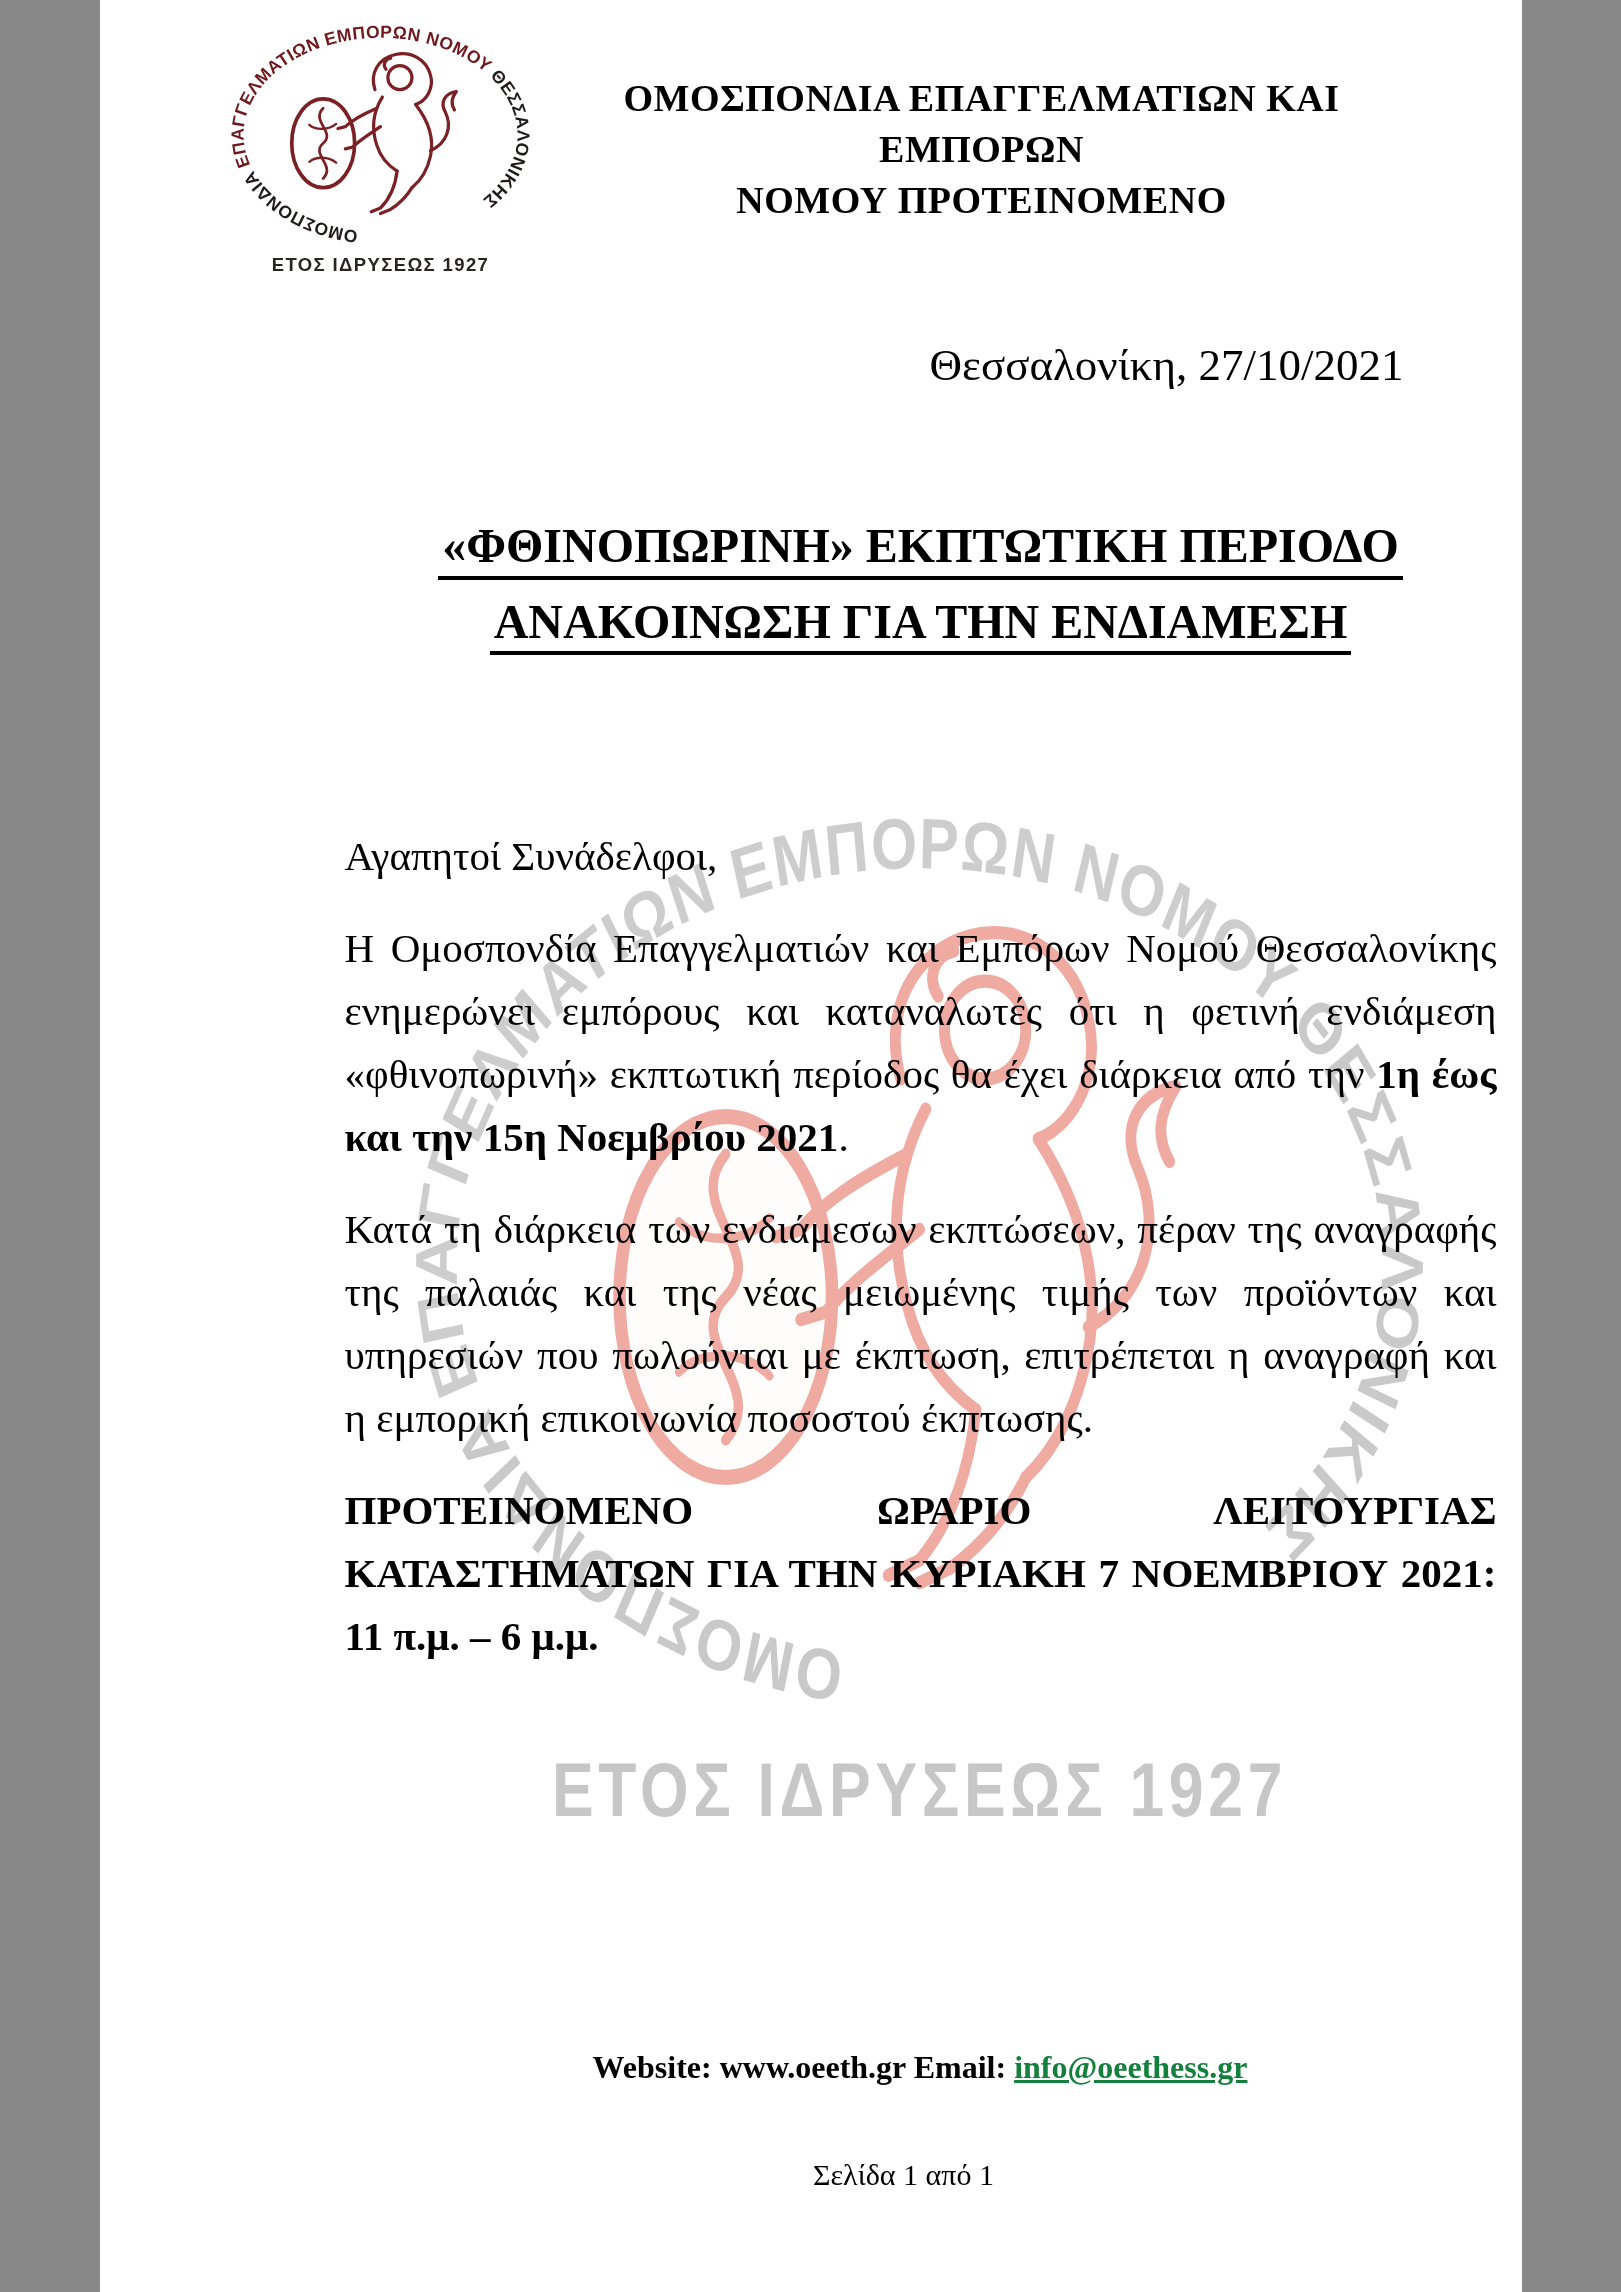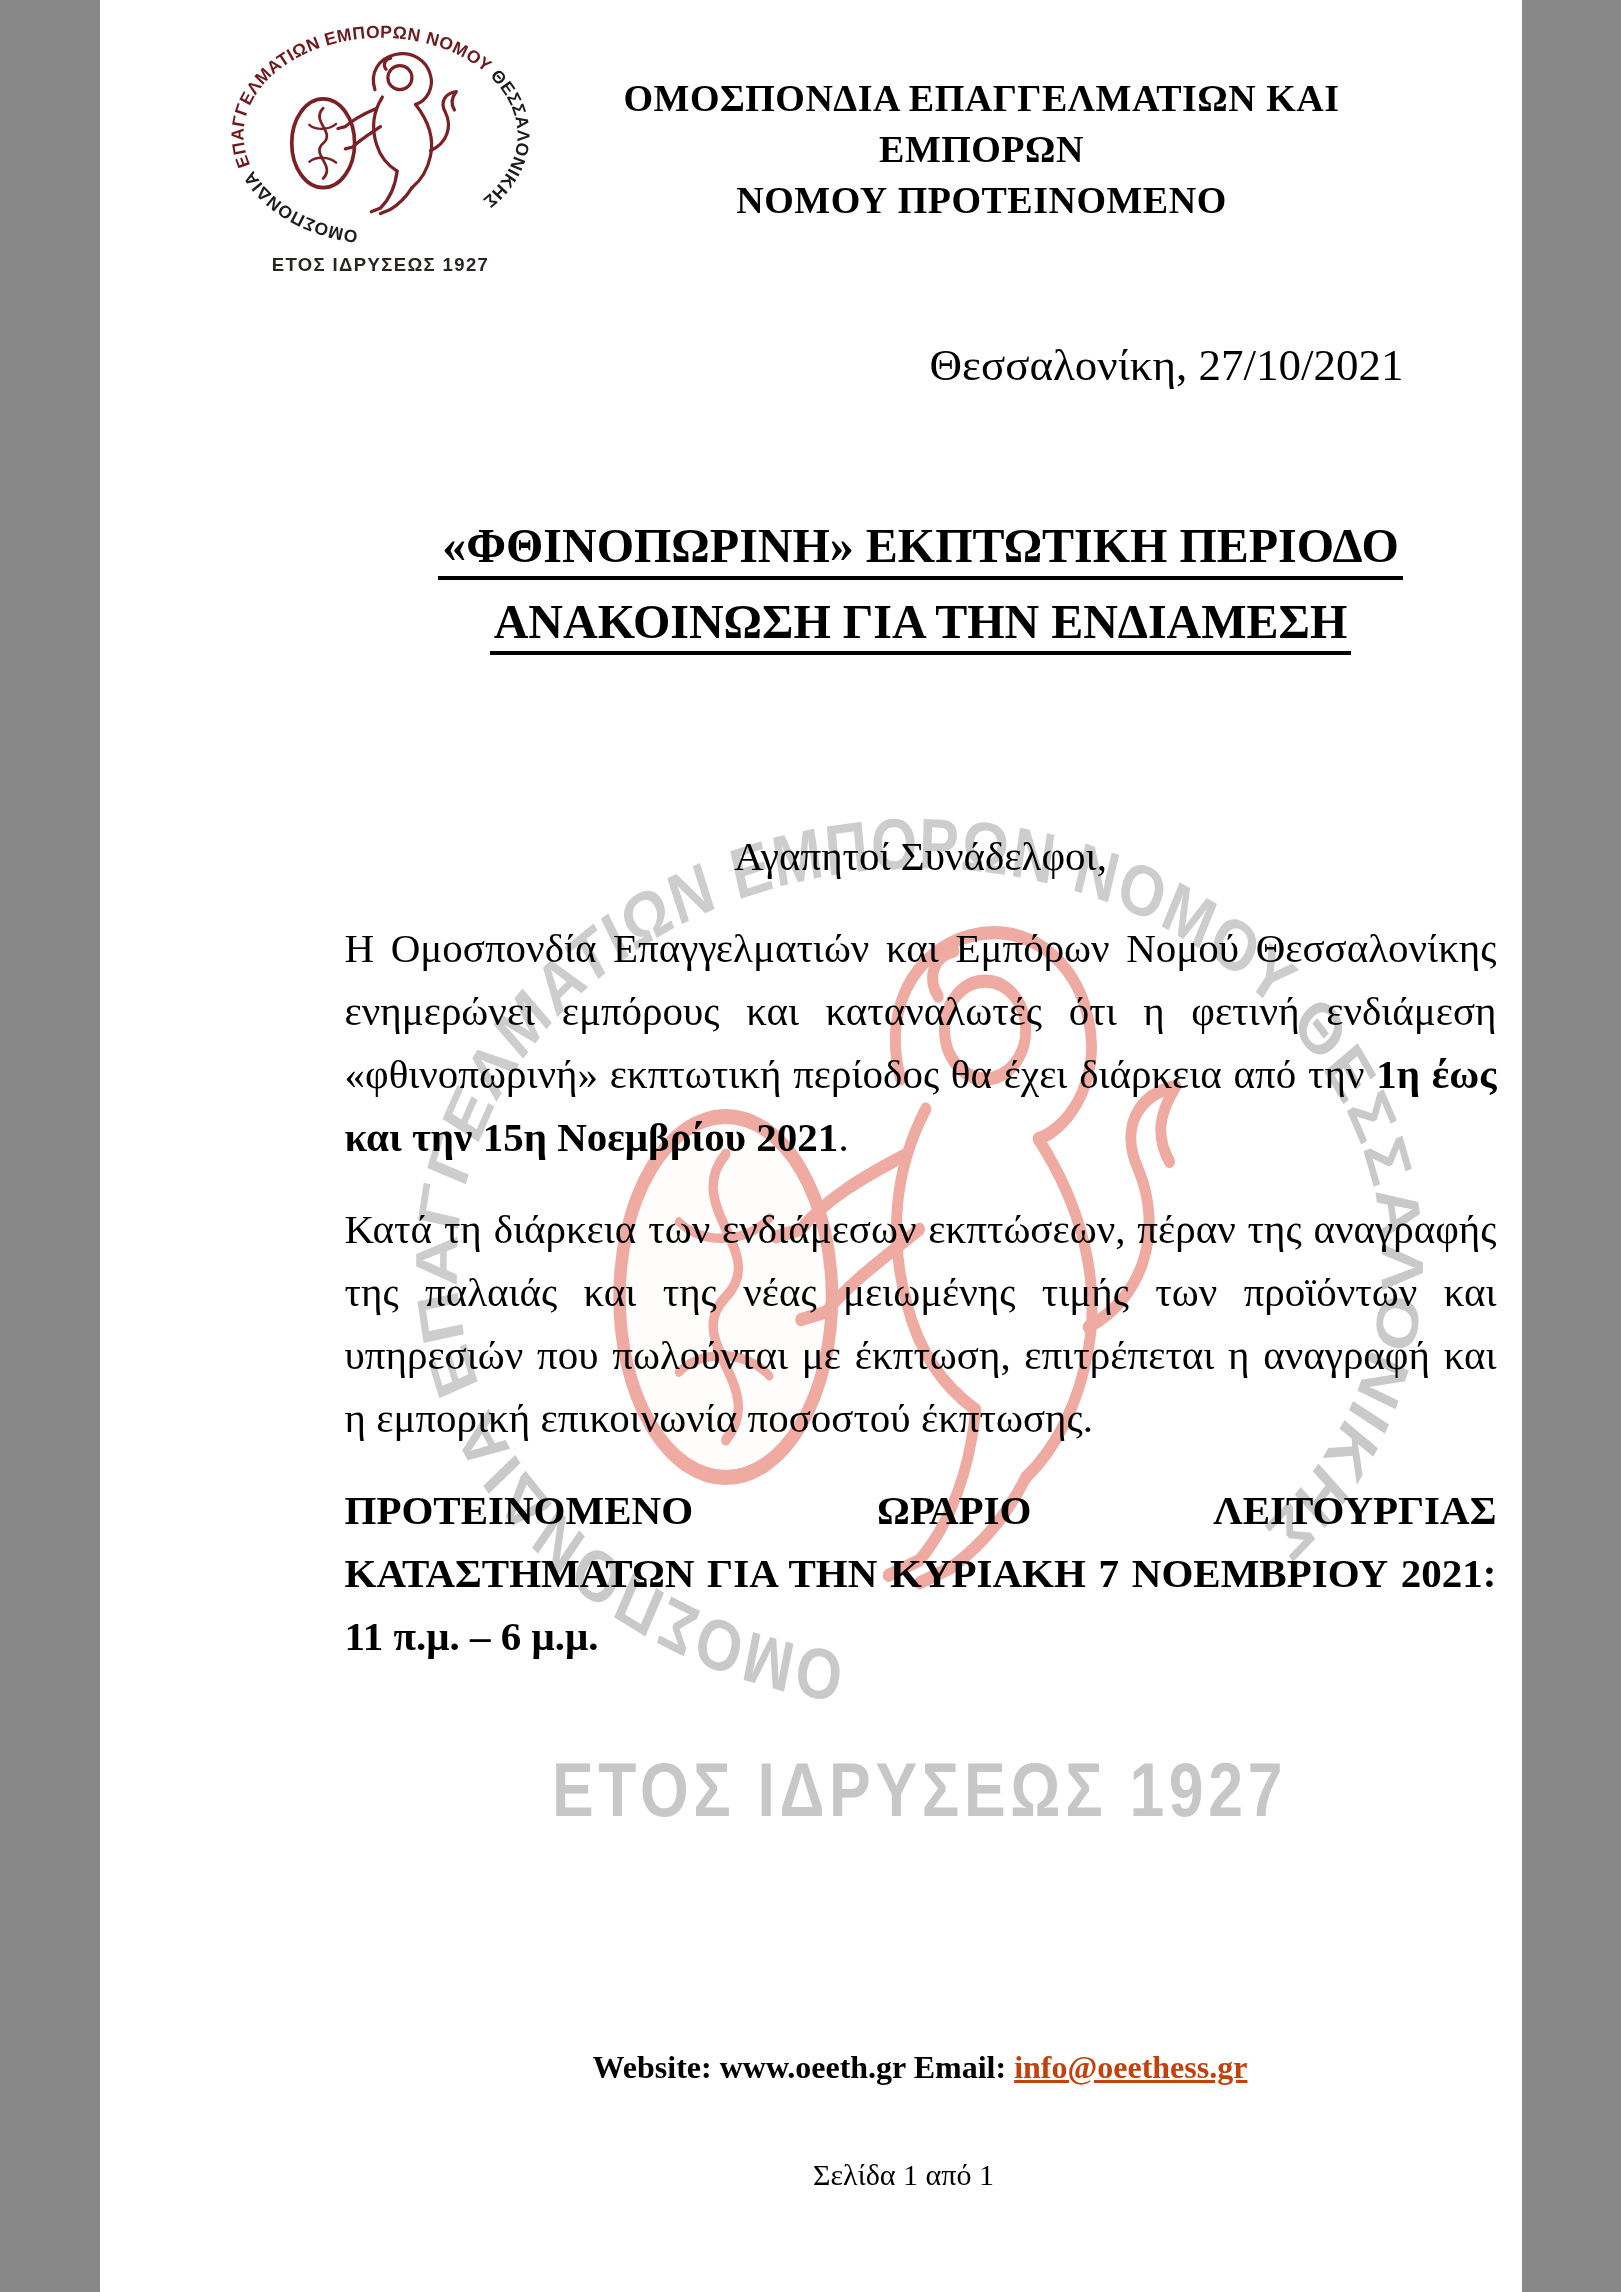--- a/index.html
+++ b/index.html
@@ -28,21 +28,21 @@
   .date-line{ position:absolute; left:245px; top:339px; width:1059px; text-align:right;
               font-size:45px; z-index:2; }
   
   .doc-title{ position:absolute; left:245px; top:518px; width:1152px; text-align:center; z-index:2; }
   .doc-title .tline{ display:inline-block; font-weight:bold; font-size:48px; line-height:55px;
               border-bottom:4.9px solid #000; padding:0 3.9px 2.9px 3.9px; margin-bottom:13.7px; }
   
   .body-col{ position:absolute; left:245px; top:825px; width:1152px; z-index:2;
              font-size:41px; line-height:63px; }
   .body-col p{ margin:0 0 29px 0; text-align:justify; }
-  .body-col p.salutation{ text-align:center; }
+  .body-col p.salutation{ text-align:left; }
   .body-col p.shout{ font-weight:bold; }
   
   .foot{ position:absolute; left:230px; top:2045px; width:1181px; text-align:center;
          font-weight:bold; font-size:32px; line-height:45px; z-index:2; }
   .foot a{ font-weight:bold; text-decoration:underline; }
   .page-num{ position:absolute; left:228px; top:2158px; width:1152px; text-align:center;
              font-size:30px; z-index:2; }
 </style>
 </head>
 <body>
@@ -102,19 +102,19 @@
   </div>
 
   <div class="body-col">
     <p class="salutation">Αγαπητοί Συνάδελφοι,</p>
     <p><span>Η Ομοσπονδία Επαγγελματιών και Εμπόρων Νομού Θεσσαλονίκης ενημερώνει εμπόρους και καταναλωτές ότι η φετινή ενδιάμεση «φθινοπωρινή» εκπτωτική περίοδος θα έχει διάρκεια από την </span><b>1η έως και την 15η Νοεμβρίου 2021</b><span>.</span></p>
     <p>Κατά τη διάρκεια των ενδιάμεσων εκπτώσεων, πέραν της αναγραφής της παλαιάς και της νέας μειωμένης τιμής των προϊόντων και υπηρεσιών που πωλούνται με έκπτωση, επιτρέπεται η αναγραφή και η εμπορική επικοινωνία ποσοστού έκπτωσης.</p>
     <p class="shout">ΠΡΟΤΕΙΝΟΜΕΝΟ ΩΡΑΡΙΟ ΛΕΙΤΟΥΡΓΙΑΣ ΚΑΤΑΣΤΗΜΑΤΩΝ ΓΙΑ ΤΗΝ ΚΥΡΙΑΚΗ 7 ΝΟΕΜΒΡΙΟΥ 2021: 11 π.μ. – 6 μ.μ.</p>
   </div>
 
   <div class="foot">
-    <div><span>Website: www.oeeth.gr Email: </span><a href="#" style="color:#c2410c">info@oeethess.gr</a></div>
+    <div><span>Website: www.oeeth.gr Email: </span><a href="#" style="color:#15803d">info@oeethess.gr</a></div>
   </div>
 
   <div class="page-num">Σελίδα 1 από 1</div>
 
 </div>
 
 
 </body></html>

